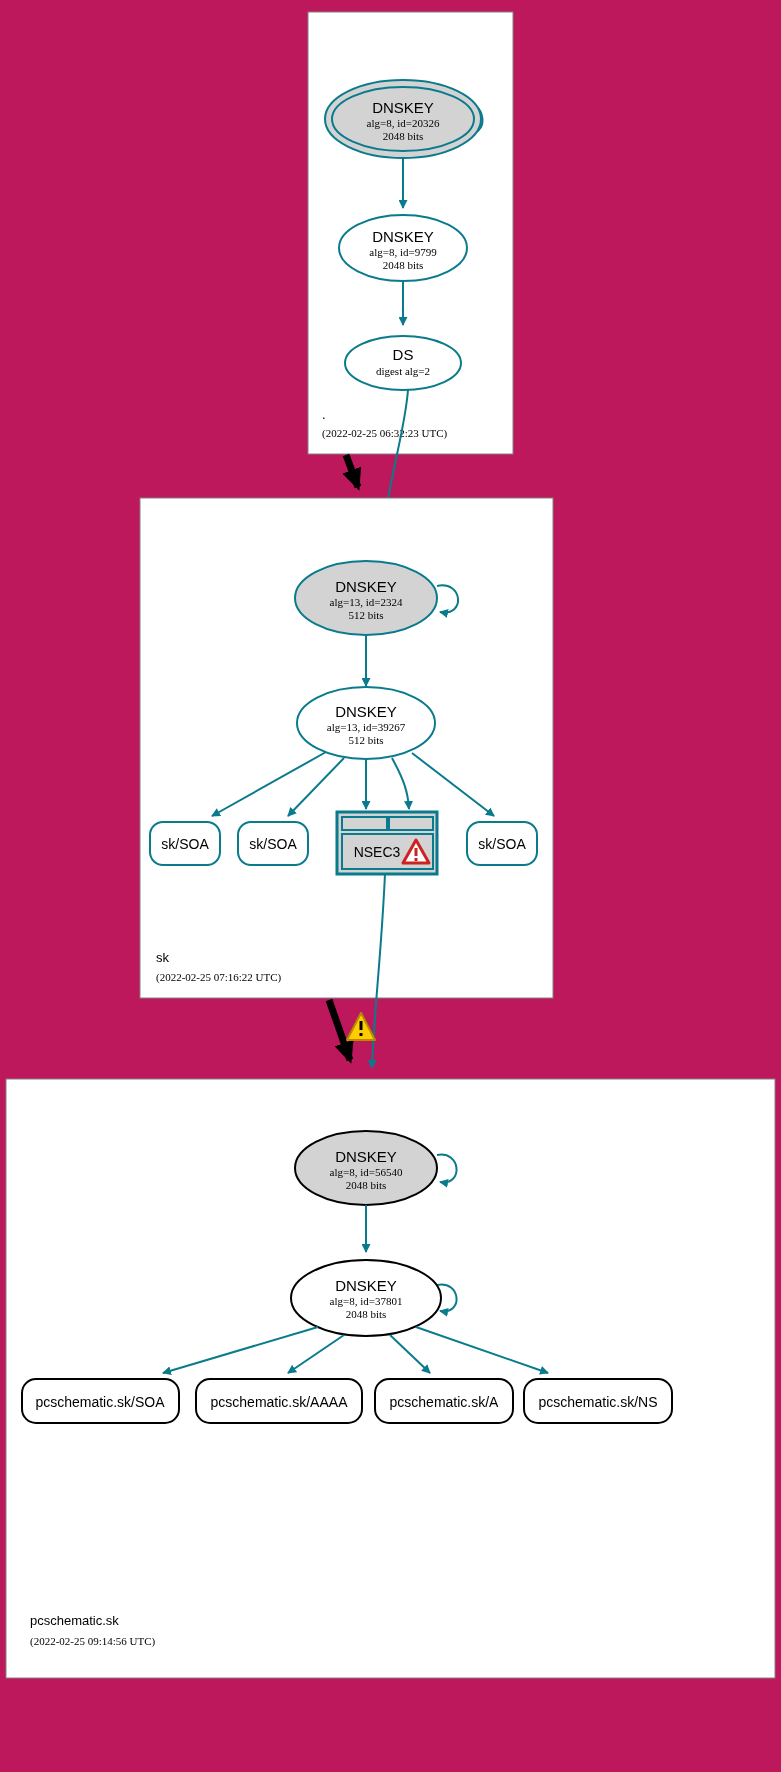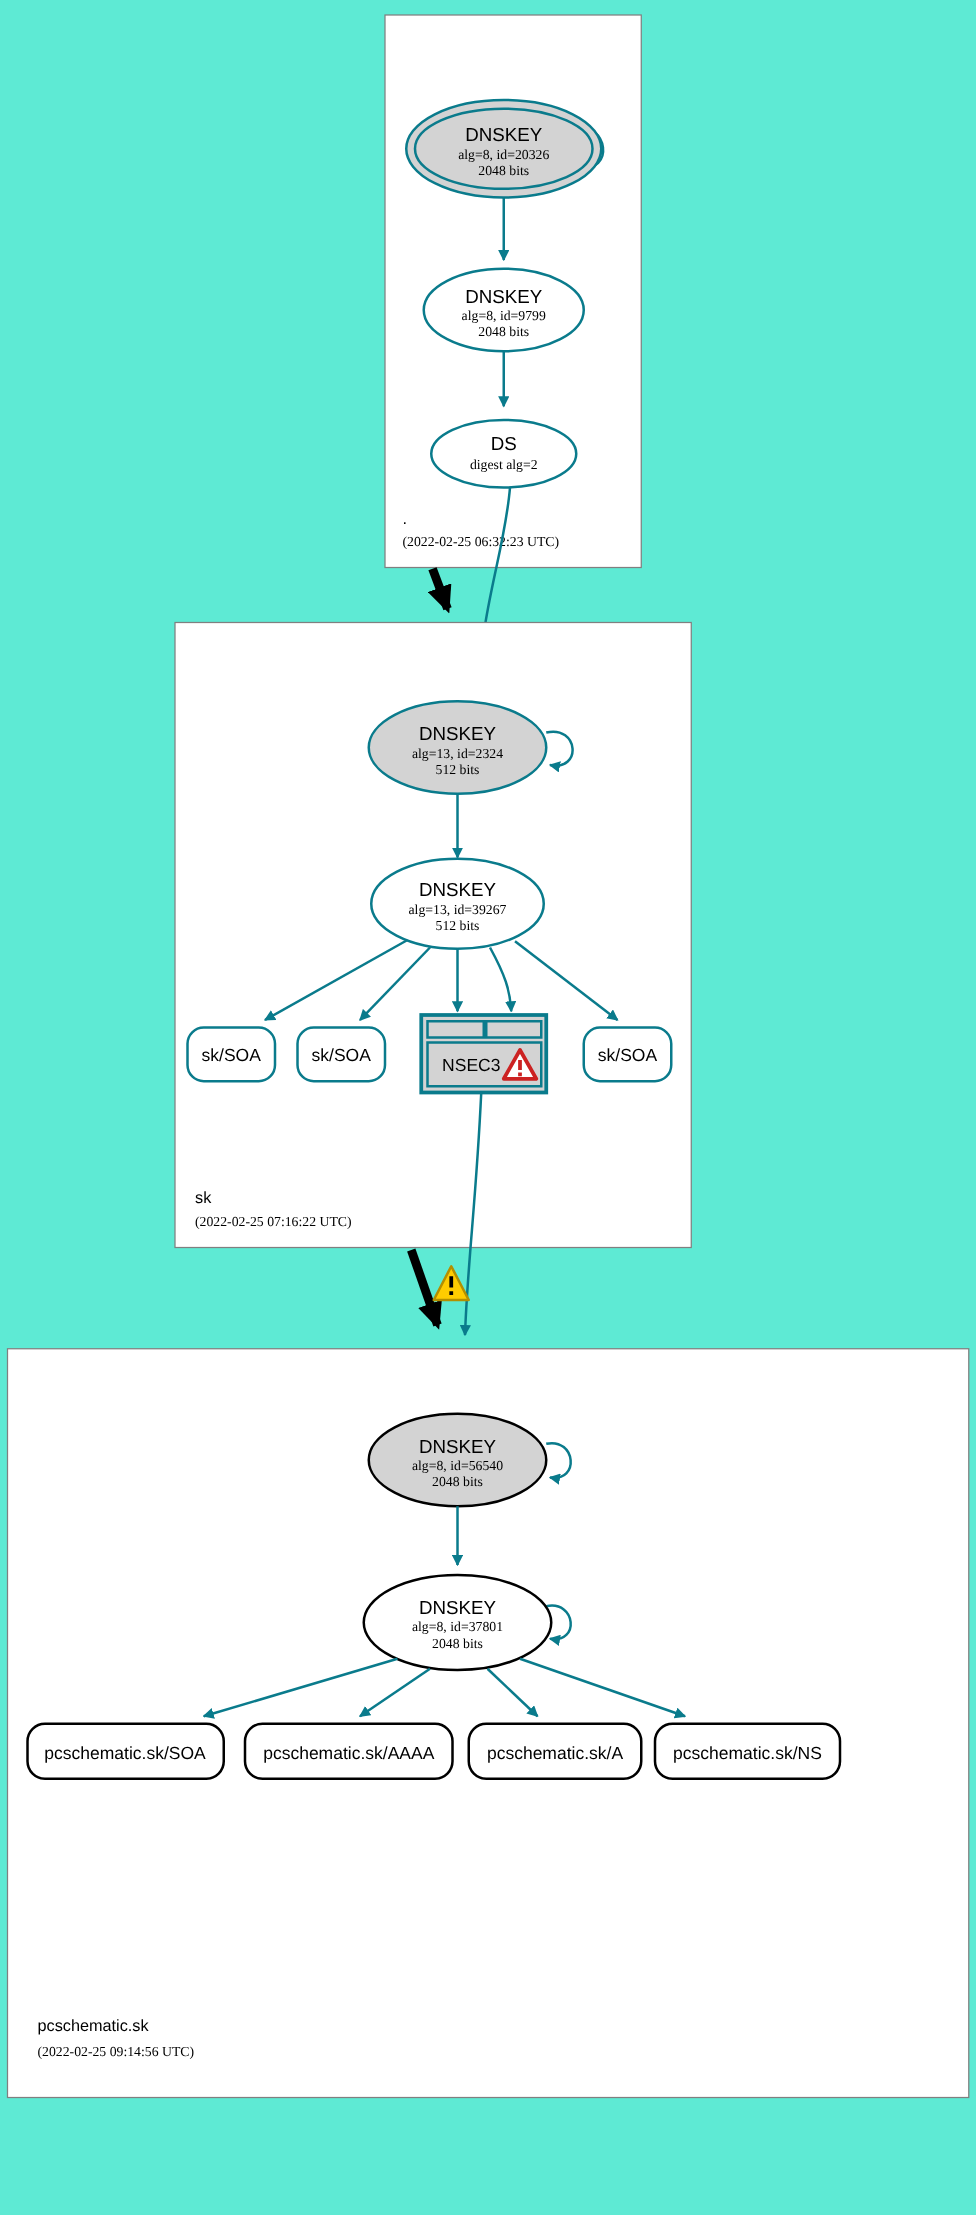--- a/index.html
+++ b/index.html
@@ -1,17 +1,17 @@
 <!DOCTYPE html>
 <html><head>
 <meta charset="utf-8">
 <style>
   html,body{margin:0;padding:0;background:#ffffff;}
   body{font-family:"Liberation Sans",sans-serif;}
-  #stage{position:relative;width:781px;height:1772px;background:#5eead4;overflow:hidden;}
+  #stage{position:relative;width:781px;height:1772px;background:#be185d;overflow:hidden;}
   svg#graph{position:absolute;left:0;top:0;width:781px;height:1772px;}
 
   .zone-box{fill:#ffffff;stroke:#808080;stroke-width:1;}
   .edge{fill:none;stroke:#0a7b8c;stroke-width:2;}
   .edge-thick{fill:none;stroke:#000000;stroke-width:7;}
   .node-ell-sep{fill:#d3d3d3;stroke:#0a7b8c;stroke-width:2;}
   .node-ell-sep-black{fill:#d3d3d3;stroke:#000000;stroke-width:2;}
   .node-ell{fill:#ffffff;stroke:#0a7b8c;stroke-width:2;}
   .node-ell-black{fill:#ffffff;stroke:#000000;stroke-width:2;}
   .rrset-box{fill:#ffffff;stroke:#0a7b8c;stroke-width:2;}

